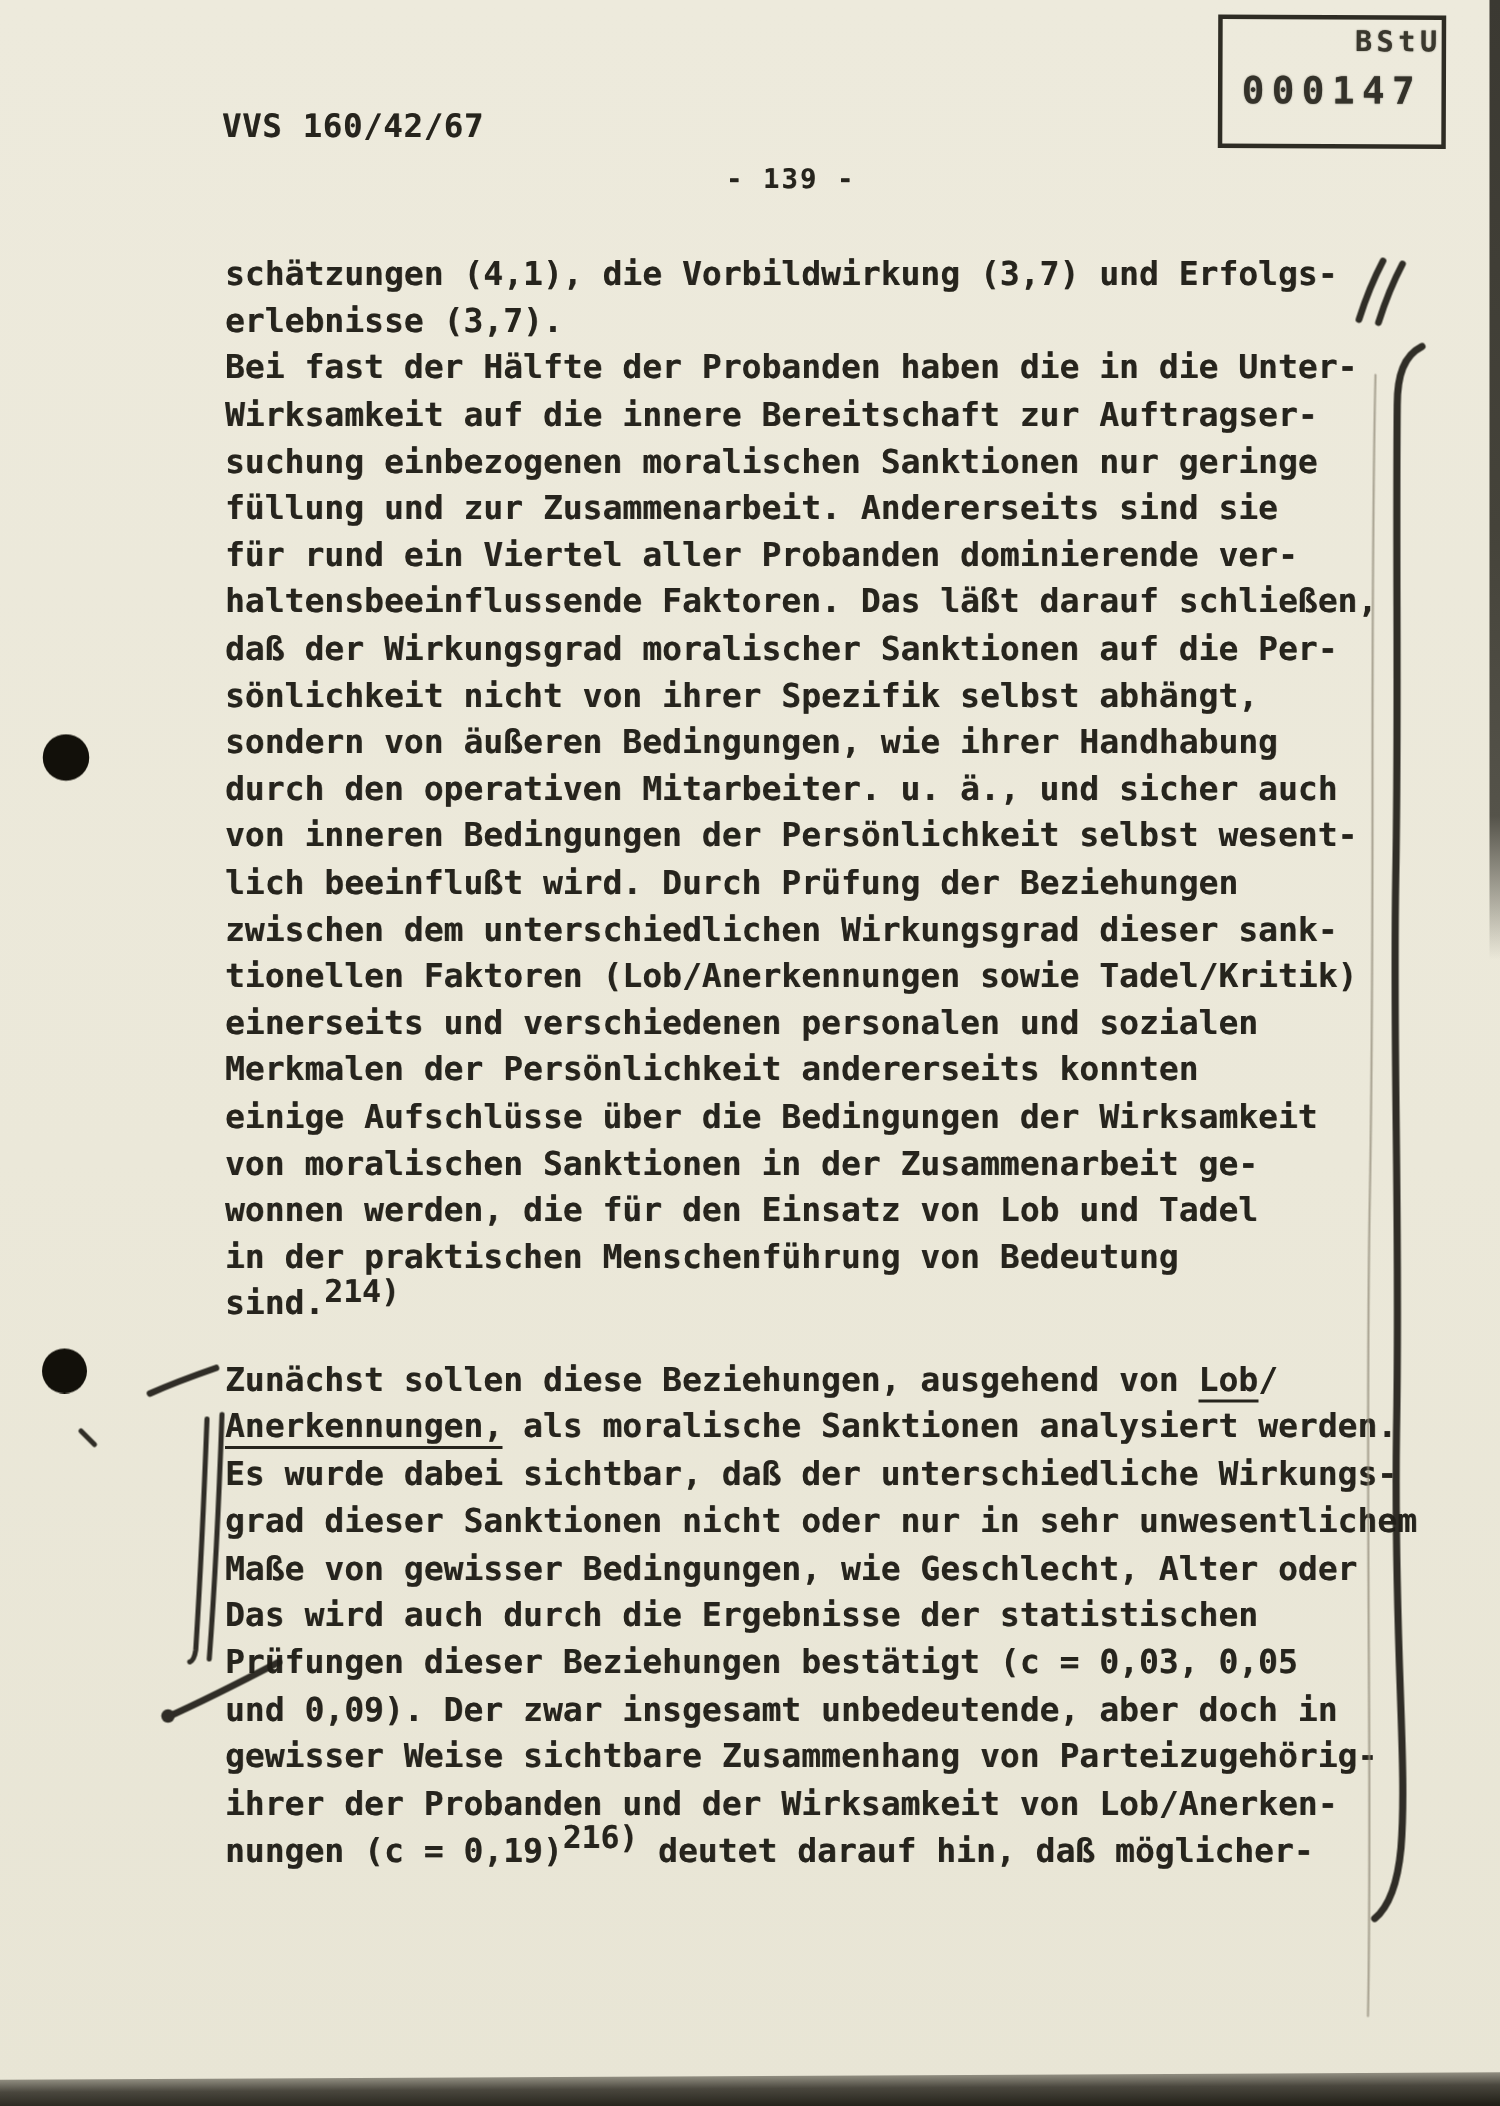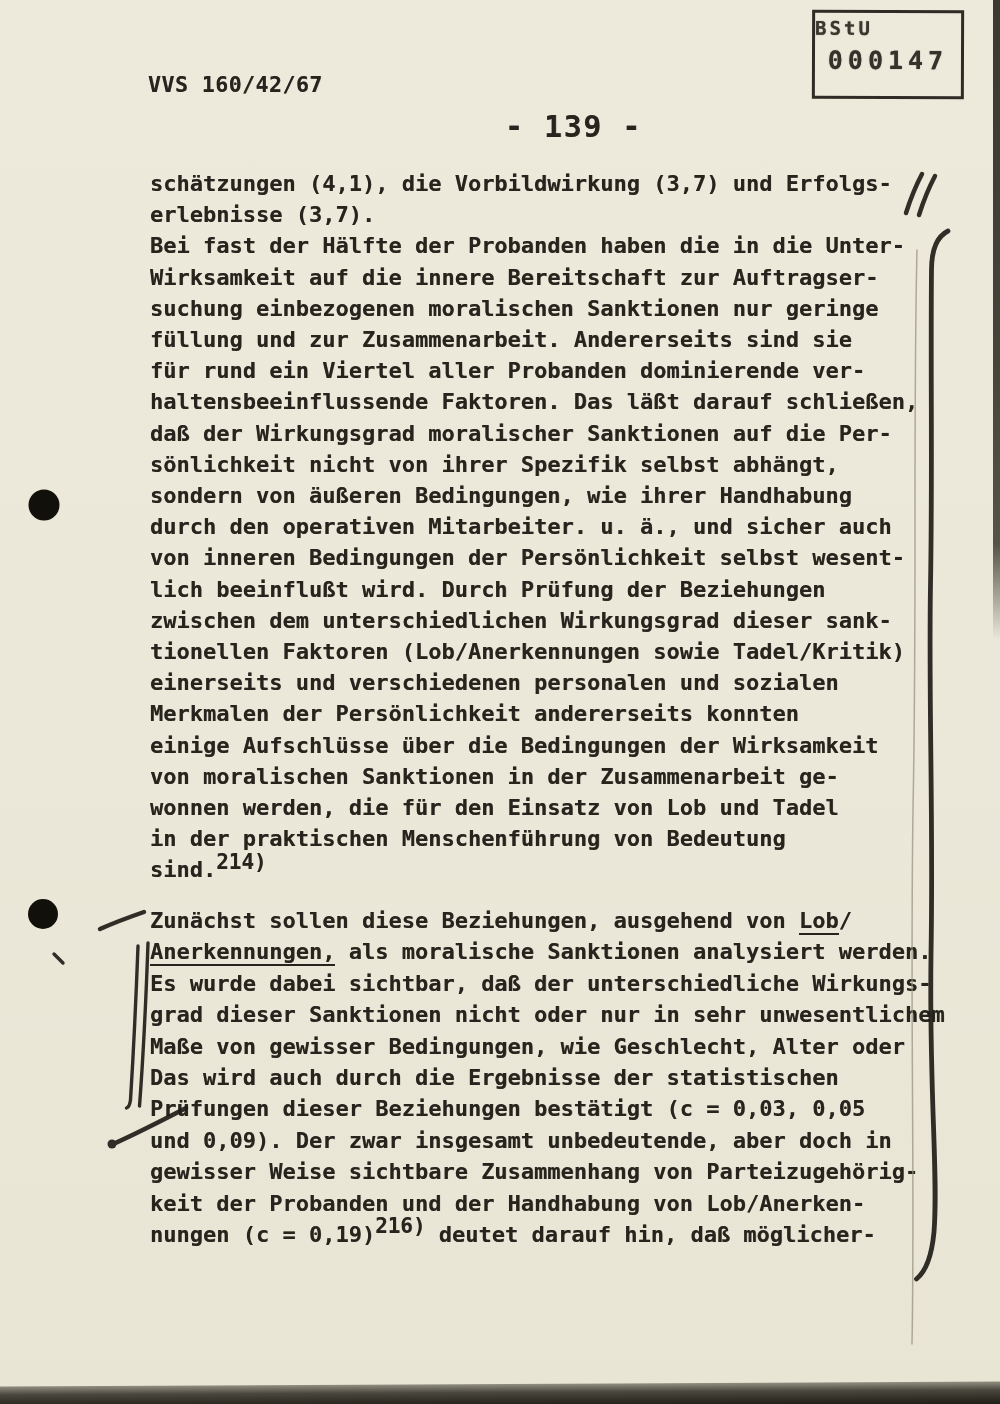--- a/index.html
+++ b/index.html
@@ -11,32 +11,31 @@
     color:#26241d;
     overflow:hidden;
   }
   .doc-number{
     position:absolute;left:148px;top:72px;
     font-size:21.5px;font-weight:bold;letter-spacing:0.5px;
     text-shadow:0.3px 0.3px 0.4px rgba(38,36,29,.55);
   }
   .page-number{
     position:absolute;left:484px;top:109px;
-    font-size:30px;font-weight:bold;letter-spacing:1.5px;
+    font-size:18px;font-weight:bold;letter-spacing:1.5px;
     text-shadow:0.3px 0.3px 0.4px rgba(38,36,29,.55);
-    margin-left:21px;
   }
   .stamp{
     position:absolute;left:812px;top:10px;width:152px;height:89px;
     border:3.5px solid #2e2c24;
     box-sizing:border-box;
     transform:rotate(0.2deg);
   }
   .stamp-org{
-    text-align:left;margin-top:4px;
+    text-align:right;margin-top:4px;
     font-size:19px;font-weight:bold;letter-spacing:3px;
     color:#3a382e;text-shadow:0 0 1px rgba(58,56,46,.8);
   }
   .stamp-number{
     text-align:center;margin-top:7px;
     font-size:25px;font-weight:bold;letter-spacing:5px;
     color:#34322a;text-shadow:0 0 1px rgba(52,50,42,.8);
   }
   .para{
     position:absolute;left:150px;width:810px;
@@ -100,21 +99,21 @@
   <div class="para para-2">
       <div class="line"><span>Zunächst sollen diese Beziehungen, ausgehend von </span><span class="u">Lob</span><span>/</span></div>
       <div class="line"><span class="u">Anerkennungen,</span><span> als moralische Sanktionen analysiert werden.</span></div>
       <div class="line"><span>Es wurde dabei sichtbar, daß der unterschiedliche Wirkungs-</span></div>
       <div class="line"><span>grad dieser Sanktionen nicht oder nur in sehr unwesentlichem</span></div>
       <div class="line"><span>Maße von gewisser Bedingungen, wie Geschlecht, Alter oder</span></div>
       <div class="line"><span>Das wird auch durch die Ergebnisse der statistischen</span></div>
       <div class="line"><span>Prüfungen dieser Beziehungen bestätigt (c = 0,03, 0,05</span></div>
       <div class="line"><span>und 0,09). Der zwar insgesamt unbedeutende, aber doch in</span></div>
       <div class="line"><span>gewisser Weise sichtbare Zusammenhang von Parteizugehörig-</span></div>
-      <div class="line"><span>keit der Probanden und der Handhabung von Lob/Anerken-</span></div>
+      <div class="line"><span>ihrer der Probanden und der Wirksamkeit von Lob/Anerken-</span></div>
       <div class="line"><span>nungen (c = 0,19)</span><span class="sup">216)</span><span> deutet darauf hin, daß möglicher-</span></div>
     </div>
 
   <svg class="marks" viewBox="0 0 1000 1404" xmlns="http://www.w3.org/2000/svg">
     <g stroke="#1f1d17" fill="none" stroke-linecap="round" opacity="0.92">
       <path d="M906 213 Q913 191 922 174" stroke-width="4.5"></path>
       <path d="M919 215 Q926 193 935 176" stroke-width="4.5"></path>
       <path stroke-width="4.8" d="M948 231 C936 237 931.5 250 931.5 270 C930.5 380 932.5 470 930.5 585 C928.5 705 933.5 815 931 955 C929 1095 938.5 1175 934 1232 C931.5 1259 925 1272 916.5 1279"></path>
       <path d="M917 250 C913 420 917 610 913 810 C910 1010 915 1190 912 1344" stroke="#97917f" stroke-width="1.5" opacity="0.8"></path>
       <path d="M138 946 C136 1000 133 1060 130.5 1100 Q129.5 1107 126.5 1108" stroke-width="3.4"></path>

